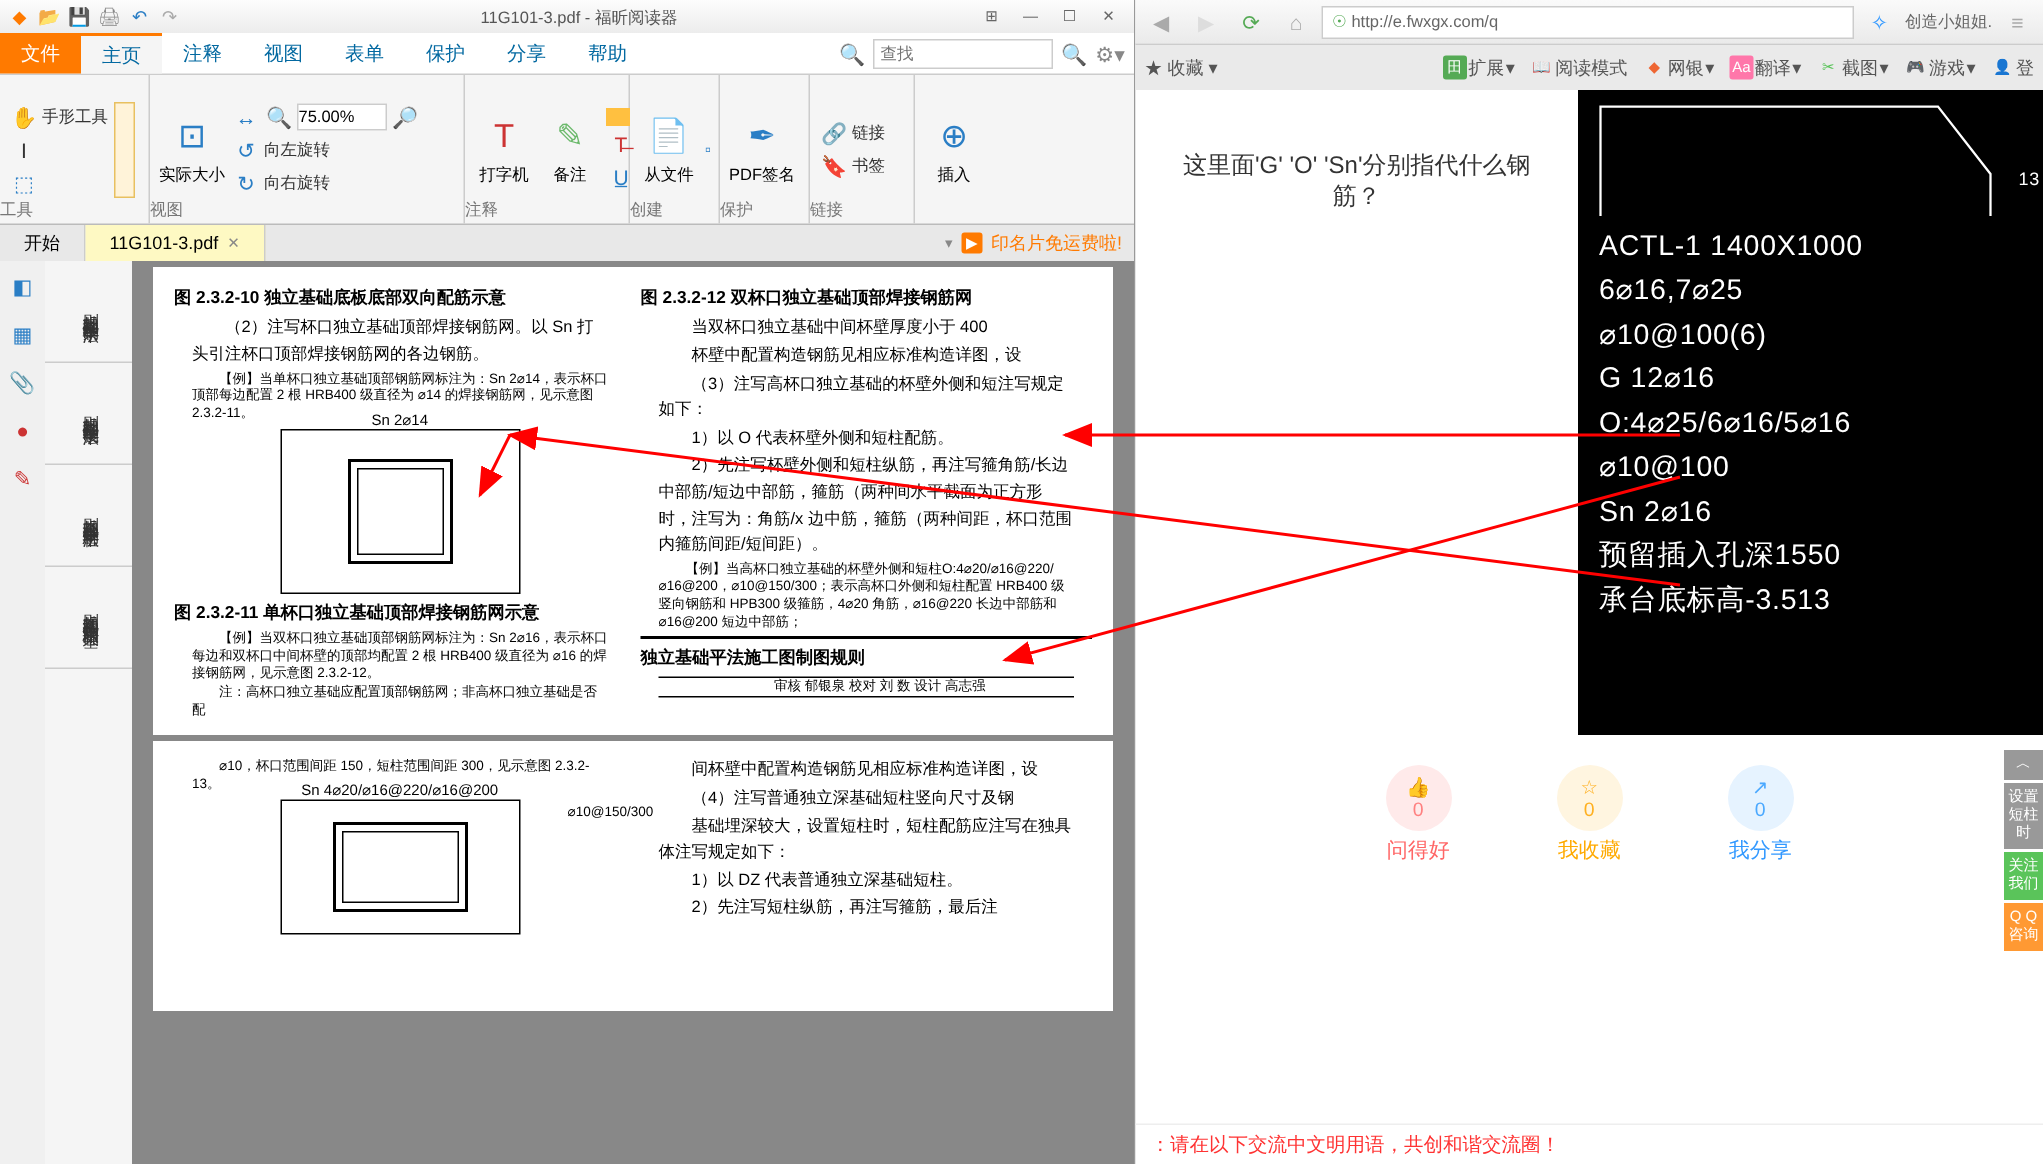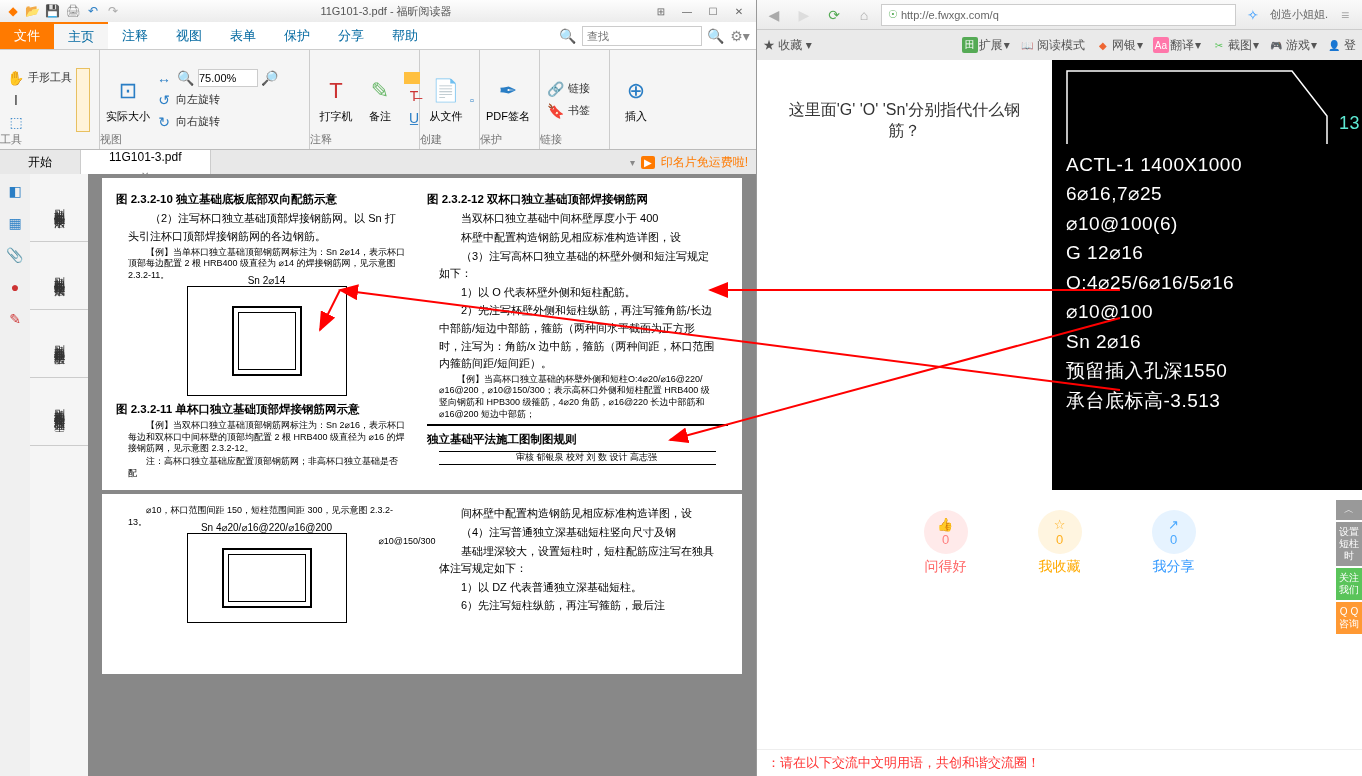--- a/index.html
+++ b/index.html
@@ -31,22 +31,22 @@
 .rgroup-body { flex: 1; display: flex; align-items: center; gap: 4px; }
 .ricon { width: 20px; height: 20px; display: flex; align-items: center; justify-content: center; font-size: 14px; color: #2a7ec5; }
 .rstack { display: flex; flex-direction: column; gap: 2px; font-size: 11px; color: #333; }
 .rstack div { display: flex; align-items: center; gap: 2px; white-space: nowrap; }
 .rbig { display: flex; flex-direction: column; align-items: center; gap: 2px; min-width: 40px; }
 .rbig .ricon { width: 32px; height: 32px; font-size: 22px; }
 .zoom-select { width: 60px; height: 18px; font-size: 11px; border: 1px solid #ccc; }
 
 
 .doctabs { height: 24px; background: #e8e8e8; display: flex; align-items: stretch; }
-.doctab { padding: 0 28px; font-size: 12px; display: flex; align-items: center; gap: 6px; border-right: 1px solid #ccc; }
-.doctab.active { background: #ffffff; flex-direction: column; }
+.doctab { padding: 0 16px; font-size: 12px; display: flex; align-items: center; gap: 6px; border-right: 1px solid #ccc; }
+.doctab.active { background: #fef9c3; }
 .doctab-close { font-size: 10px; color: #888; }
 .doctabs-right { margin-left: auto; display: flex; align-items: center; gap: 6px; padding-right: 8px; }
 .promo { color: #ff7a00; font-size: 12px; }
 .promo-icon { color: #fff; background: #ff7a00; padding: 1px 3px; font-size: 10px; border-radius: 2px; }
 
 
 .content { flex: 1; display: flex; background: #ddd; overflow: hidden; }
 .sidebar { width: 30px; background: #f0f0f0; display: flex; flex-direction: column; gap: 10px; padding-top: 6px; align-items: center; }
 .sidebar-icon { width: 22px; height: 22px; display: flex; align-items: center; justify-content: center; font-size: 14px; color: #2a7ec5; }
 .nav-col { width: 58px; background: #f5f5f5; display: flex; flex-direction: column; }
@@ -317,21 +317,21 @@
               <span class="diagram-label">Sn 4⌀20/⌀16@220/⌀16@200</span>
               <span style="position:absolute;top:0;right:-90px;font-size:9px">⌀10@150/300</span>
               <div class="diagram-inner" style="width:90px;height:60px"></div>
             </div>
           </div>
           <div class="col">
             <p>间杯壁中配置构造钢筋见相应标准构造详图，设</p>
             <p>（4）注写普通独立深基础短柱竖向尺寸及钢</p>
             <p>基础埋深较大，设置短柱时，短柱配筋应注写在独具体注写规定如下：</p>
             <p>1）以 DZ 代表普通独立深基础短柱。</p>
-            <p>6）先注写短柱纵筋，再注写箍筋，最后注</p>
+            <p>2）先注写短柱纵筋，再注写箍筋，最后注</p>
           </div>
         </div>
       </div>
     </div>
   </div>
 </div>
 
 <div class="browser">
   <div class="br-top">
     <span class="br-navbtn">◀</span>
@@ -362,21 +362,21 @@
   </div>
 
   <div class="br-content">
     <div style="display:flex">
       <div class="question" style="flex:1">这里面'G' 'O' 'Sn'分别指代什么钢筋？</div>
       <div class="cad-panel">
         <div class="cad-outline">
           <svg viewBox="0 0 300 80">
               <polyline points="5,78 5,5 230,5 265,50 265,78" fill="none" stroke="#fff" stroke-width="1.5"></polyline>
             </svg>
-          <span style="position:absolute;right:2px;top:44px;color:#5eead4;font-size:18px">13</span>
+          <span style="position:absolute;right:2px;top:44px;color:#ffffff;font-size:12px">13</span>
         </div>
         <div class="line">ACTL-1 1400X1000</div>
         <div class="line">6⌀16,7⌀25</div>
         <div class="line">⌀10@100(6)</div>
         <div class="line">G 12⌀16</div>
         <div class="line">O:4⌀25/6⌀16/5⌀16</div>
         <div class="line">⌀10@100</div>
         <div class="line">Sn 2⌀16</div>
         <div class="line">预留插入孔深1550</div>
         <div class="line">承台底标高-3.513</div>

